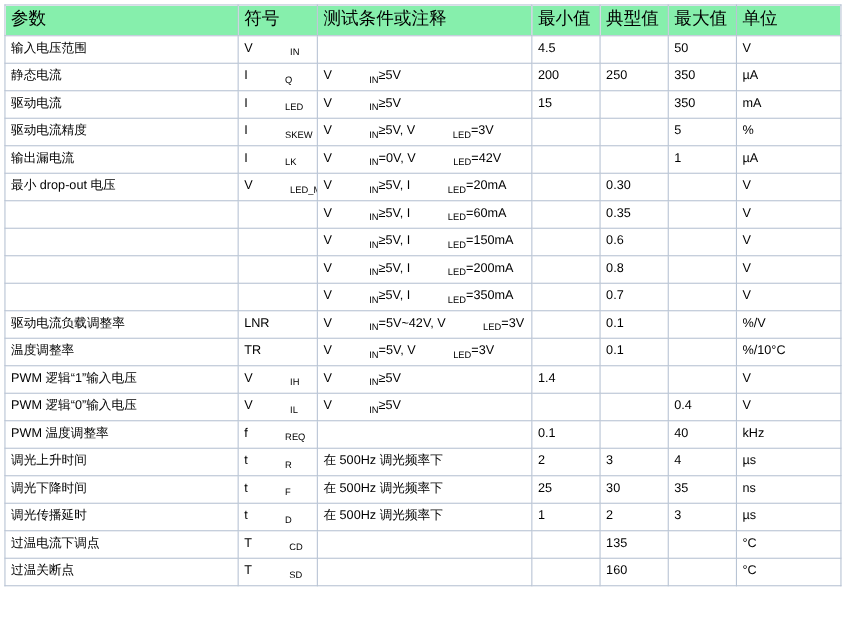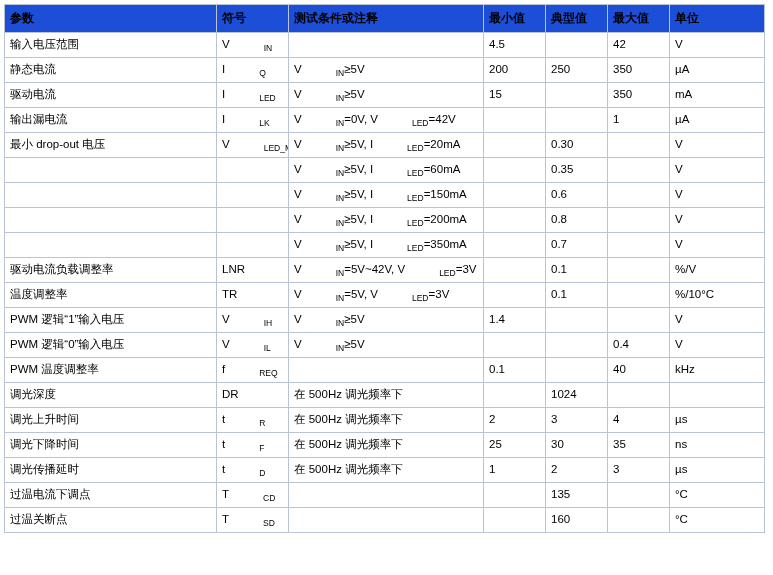--- a/index.html
+++ b/index.html
@@ -26,24 +26,24 @@
     padding: 0 5px;
     height: 24px;
     vertical-align: middle;
     text-align: left;
     font-weight: normal;
     line-height: 1.15;
     white-space: nowrap;
     overflow: hidden;
   }
   #spec-table thead th {
-    background: #1d4ed8;
-    font-weight: bold;
+    background: #86efac;
+    font-weight: normal;
     height: 27px;
-    font-size: 12px;
+    font-size: 16px;
   }
   .col-param  { width: 212px; }
   .col-sym    { width: 72px; }
   .col-cond   { width: 195px; }
   .col-min    { width: 62px; }
   .col-typ    { width: 62px; }
   .col-max    { width: 62px; }
   .col-unit   { width: 95px; }
   sub {
     font-size: 8.5px;
@@ -80,21 +80,21 @@
       <th>单位</th>
     </tr>
   </thead>
   <tbody id="table-body">
       <tr>
         <td>输入电压范围</td>
         <td>V<sub>IN</sub></td>
         <td></td>
         <td>4.5</td>
         <td></td>
-        <td>42</td>
+        <td>50</td>
         <td>V</td>
       </tr>
       <tr>
         <td>静态电流</td>
         <td>I<sub>Q</sub></td>
         <td>V<sub>IN</sub>≥5V</td>
         <td>200</td>
         <td>250</td>
         <td>350</td>
         <td>µA</td>
@@ -102,20 +102,29 @@
       <tr>
         <td>驱动电流</td>
         <td>I<sub>LED</sub></td>
         <td>V<sub>IN</sub>≥5V</td>
         <td>15</td>
         <td></td>
         <td>350</td>
         <td>mA</td>
       </tr>
       <tr>
+        <td>驱动电流精度</td>
+        <td>I<sub>SKEW</sub></td>
+        <td>V<sub>IN</sub>≥5V,  V<sub>LED</sub>=3V</td>
+        <td></td>
+        <td></td>
+        <td>5</td>
+        <td>%</td>
+      </tr>
+      <tr>
         <td>输出漏电流</td>
         <td>I<sub>LK</sub></td>
         <td>V<sub>IN</sub>=0V,  V<sub>LED</sub>=42V</td>
         <td></td>
         <td></td>
         <td>1</td>
         <td>µA</td>
       </tr>
       <tr class="grp-top">
         <td class="thick-sep">最小 drop-out 电压</td>
@@ -199,29 +208,20 @@
         <td>V</td>
       </tr>
       <tr>
         <td>PWM 温度调整率</td>
         <td>f<sub>REQ</sub></td>
         <td></td>
         <td>0.1</td>
         <td></td>
         <td>40</td>
         <td>kHz</td>
-      </tr>
-      <tr>
-        <td>调光深度</td>
-        <td>DR</td>
-        <td>在 500Hz 调光频率下</td>
-        <td></td>
-        <td>1024</td>
-        <td></td>
-        <td></td>
       </tr>
       <tr>
         <td>调光上升时间</td>
         <td>t<sub>R</sub></td>
         <td>在 500Hz 调光频率下</td>
         <td>2</td>
         <td>3</td>
         <td>4</td>
         <td>µs</td>
       </tr>

